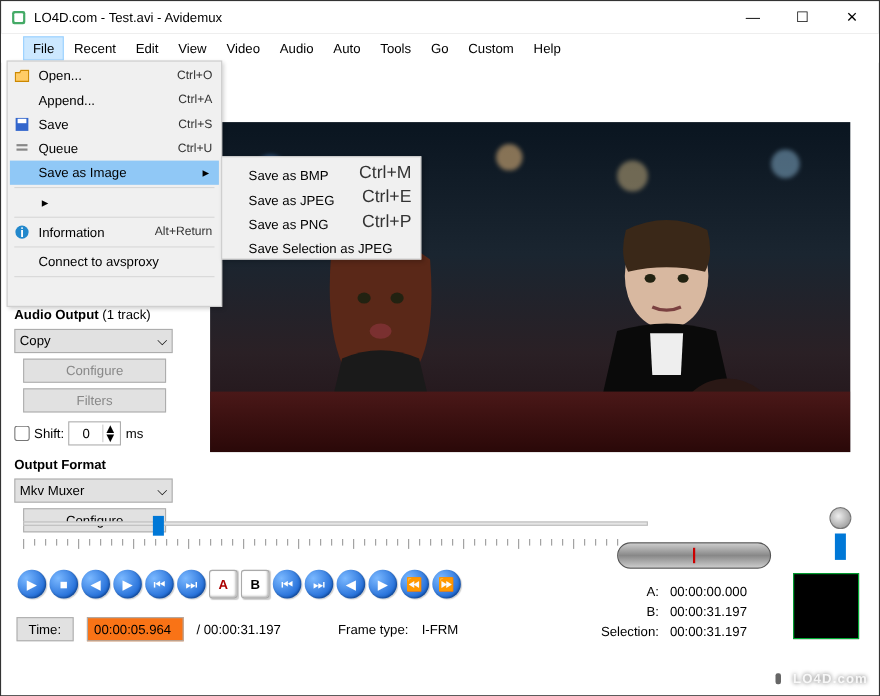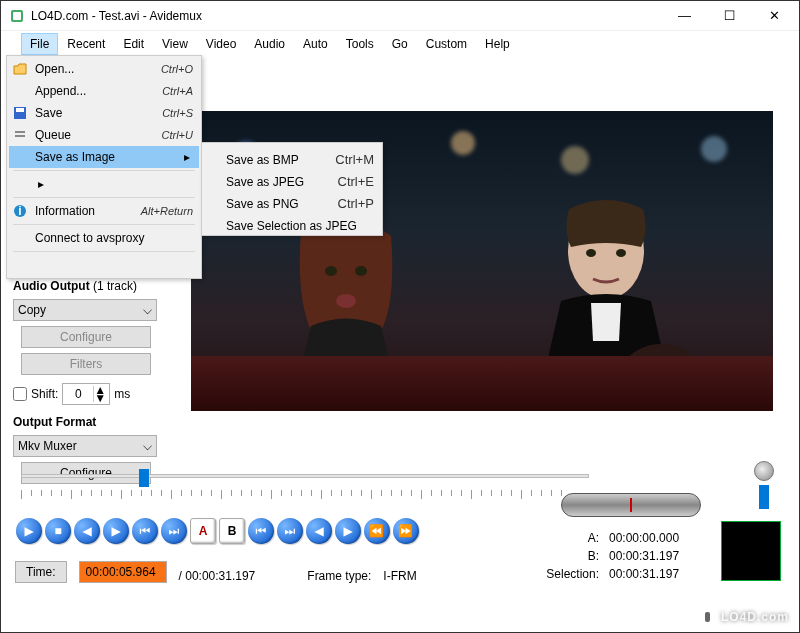--- a/index.html
+++ b/index.html
@@ -10,27 +10,27 @@
 .titlebar .win-btns { display: flex; }
 .titlebar .win-btn { width: 45px; height: 29px; display: flex; align-items: center; justify-content: center; font-size: 13px; }
 .menubar { display: flex; padding: 2px 20px; background: #fff; }
 .menubar .menu-item { padding: 3px 9px; height: 22px; display:flex; align-items:center; }
 .menubar .menu-item.active { background: #cce8ff; border: 1px solid #99d1ff; padding: 2px 8px; }
 .dropdown { position: absolute; left: 5px; top: 54px; width: 196px; background: #f0f0f0; border: 1px solid #ccc; box-shadow: 2px 2px 4px rgba(0,0,0,0.2); z-index: 100; padding: 2px; }
 .dropdown .drow { display: flex; align-items: center; height: 22px; padding: 0 6px 0 2px; }
 .dropdown .drow.highlight { background: #90c8f6; }
 .dropdown .dicon { width: 18px; height: 16px; margin-right: 6px; display:flex; align-items:center; justify-content:center; }
 .dropdown .dlabel { flex: 1; }
-.dropdown .dshort { color: #333; font-size: 11px; font-style: italic; }
+.dropdown .dshort { color: #333; font-size: 11px; }
 .dropdown .sep { height: 1px; background: #d7d7d7; margin: 2px 4px; }
 .dropdown .arrow { width: 12px; text-align:center; }
 .submenu { position: absolute; left: 200px; top: 141px; width: 182px; background: #f0f0f0; border: 1px solid #ccc; box-shadow: 2px 2px 4px rgba(0,0,0,0.2); z-index: 101; padding: 2px; }
 .submenu .srow { display: flex; align-items: flex-end; height: 22px; padding: 0 6px 0 22px; }
 .submenu .slabel { flex: 1; }
-.submenu .sshort { color: #333; font-size: 13px; }
+.submenu .sshort { color: #333; font-size: 16px; }
 .sidebar { position: absolute; left: 12px; top: 60px; width: 160px; }
 .sidebar .section-label { font-weight: bold; margin-top: 10px; margin-bottom: 6px; display: inline-block; }
 .sidebar .tracks { font-weight: normal; }
 .sidebar select, .sidebar .sel { width: 144px; height: 22px; border: 1px solid #adadad; background: #e1e1e1; padding: 0 4px; display:flex; align-items:center; justify-content:space-between; font-size:12px; }
 .sidebar button { width: 130px; height: 22px; border: 1px solid #adadad; background: #e1e1e1; margin-top: 5px; margin-left: 8px; font-size:12px; }
 .sidebar button.disabled { color: #888; }
 .shift-row { display: flex; align-items: center; gap: 4px; margin-top: 8px; }
 .shift-row input[type=checkbox] { width: 14px; height: 14px; }
 .shift-row .spin { width: 48px; height: 22px; border: 1px solid #adadad; display:flex; align-items:center; }
 .shift-row .spin input { width: 30px; border:none; background:transparent; text-align:center; font-size:12px; }
@@ -47,21 +47,21 @@
 .ticks .tick { position:absolute; top:0; width:1px; height:6px; background:#999; }
 .transport { display: flex; gap: 3px; margin-top: 16px; align-items: center; }
 .tbtn { width: 26px; height: 26px; border-radius: 50%; background: radial-gradient(circle at 30% 30%, #7ab8ff, #0050c8); display:flex; align-items:center; justify-content:center; color:#fff; font-size:12px; box-shadow: inset -1px -1px 2px rgba(0,0,0,0.3), 1px 1px 1px rgba(0,0,0,0.2); }
 .tbtn.sq { border-radius: 3px; background: #fff; border:1px solid #aaa; color:#a00; font-weight:bold; }
 .tbtn.sq.b { color:#000; }
 .right-strip { position:absolute; right: 25px; top: 460px; display:flex; flex-direction:column; align-items:center; }
 .vknob { width: 20px; height:20px; background: radial-gradient(circle at 40% 40%, #eee, #888); border-radius:50%; border:1px solid #777; }
 .vslider { margin-top:4px; width:10px; height:24px; background:#0078d7; }
 .jog { position:absolute; left: 560px; top: 492px; width:140px; height:24px; background: linear-gradient(180deg,#ccc,#888,#ccc); border-radius:12px; border:1px solid #555; display:flex; align-items:center; justify-content:center; }
 .jog .mark { width:2px; height:14px; background:#c00; }
-.bottom-row { position:absolute; left:14px; top: 560px; display:flex; align-items:flex-end; gap:12px; }
+.bottom-row { position:absolute; left:14px; top: 560px; display:flex; align-items:center; gap:12px; }
 .bottom-row .lbl-box { padding: 3px 10px; background:#e1e1e1; border:1px solid #adadad; min-width:50px; text-align:center; }
 .bottom-row .tc-box { padding: 3px 6px; background:#f97316; border:1px solid #adadad; min-width:88px; }
 .ab-info { position:absolute; left: 540px; top: 530px; font-size:12px; }
 .ab-info .row { display:flex; gap: 10px; margin-bottom:4px; align-items:center; }
 .ab-info .row .k { width: 58px; text-align:right; }
 .blackbox { position:absolute; right: 18px; top: 520px; width: 60px; height: 60px; background:#000; border:1px solid #0a3; }
 .watermark { position:absolute; right:10px; bottom:6px; font-size:16px; font-weight:bold; color:rgba(255,255,255,0.85); text-shadow: 0 0 4px rgba(0,0,0,0.6); letter-spacing:1px; }
 .watermark .dot { display:inline-block; width:18px; height:18px; background:rgba(255,255,255,0.85); border-radius:50%; vertical-align:middle; margin-right:4px; position:relative; }
 .watermark .dot::after { content:""; position:absolute; left:6px; top:4px; width:5px; height:10px; background:#666; border-radius:2px; }
 </style>

